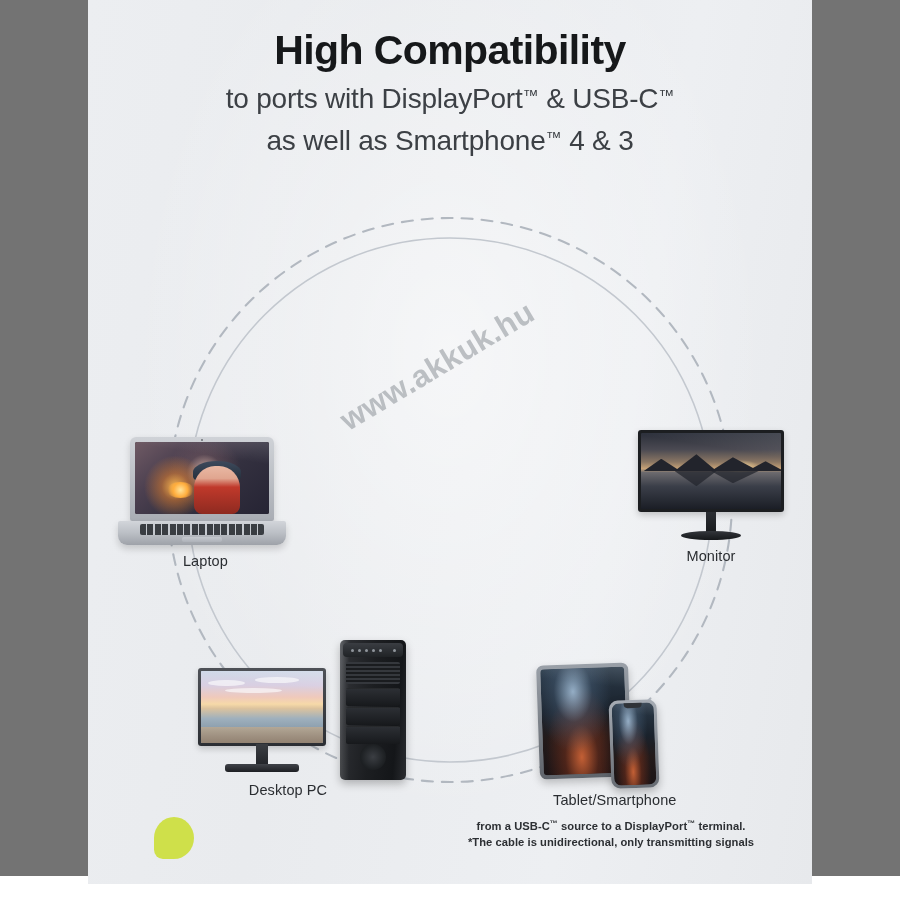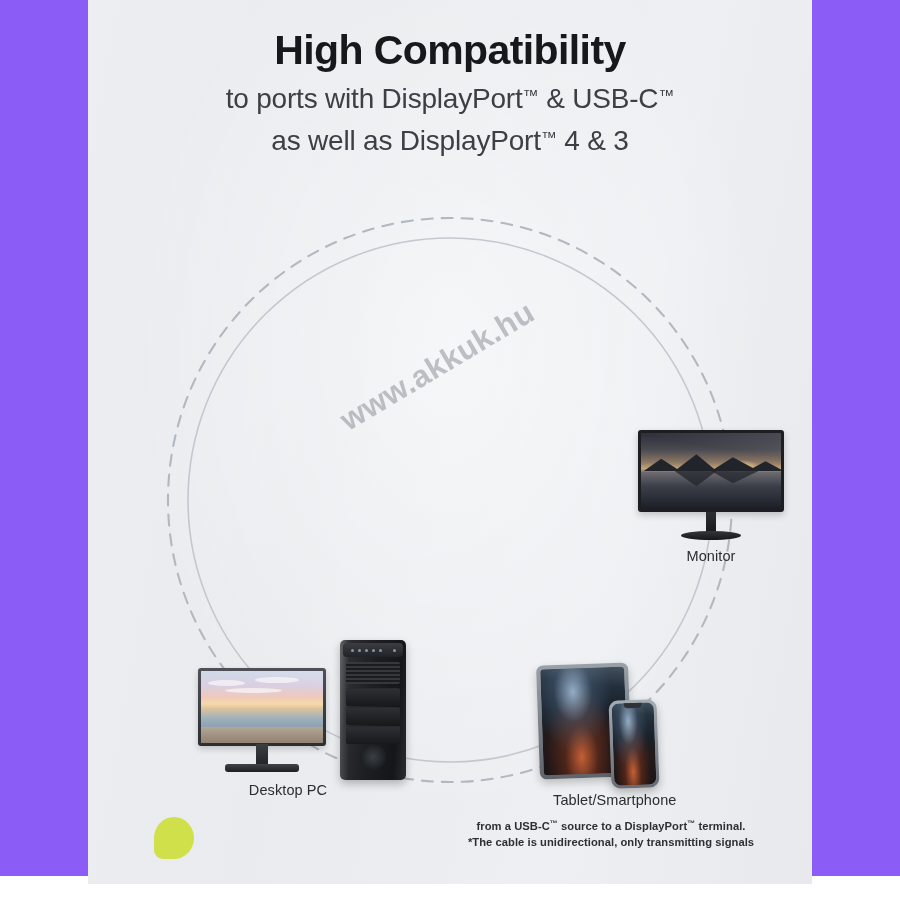--- a/index.html
+++ b/index.html
@@ -1,18 +1,18 @@
 <!DOCTYPE html>
 <html><head>
 <meta charset="utf-8">
 <style>
   html,body{margin:0;padding:0;background:#ffffff;}
   body{width:900px;height:900px;overflow:hidden;font-family:"Liberation Sans",sans-serif;}
 
-  .stage{position:relative;width:900px;height:876px;background:#8b5cf6;text-decoration:underline;}
+  .stage{position:relative;width:900px;height:876px;background:#737373;text-decoration:underline;}
 
   
   .panel{
     position:absolute;left:88px;top:0px;width:724px;height:884px;
     background:linear-gradient(100deg,#eceef1 0%,#e9ebee 35%,#edeff2 70%,#e7e9ec 100%);
     overflow:hidden;
   }
   .panel:after{
     content:"";position:absolute;inset:0;
     background:radial-gradient(ellipse at 50% 40%, rgba(255,255,255,.55) 0%, rgba(255,255,255,0) 62%);
@@ -231,31 +231,51 @@
 
 <div class="stage">
   <div class="panel">
 
     <div class="heads">
       <div class="h1">High Compatibility</div>
       <div class="h2">
         <span>to ports with DisplayPort</span><span class="tm">™</span><span>&nbsp;&amp; USB-C</span><span class="tm">™</span>
       </div>
       <div class="h2">
-        <span>as well as DisplayPort</span><span class="tm">™</span><span>&nbsp;4 &amp; 3</span>
+        <span>as well as Smartphone</span><span class="tm">™</span><span>&nbsp;4 &amp; 3</span>
       </div>
     </div>
 
     <svg class="rails" viewBox="0 0 724 884">
       <circle cx="362" cy="500" r="282" fill="none" stroke="#b2b8c0" stroke-width="2.1" stroke-dasharray="11 9" stroke-linecap="round"></circle>
       <circle cx="362" cy="500" r="262" fill="none" stroke="#c3c8cf" stroke-width="1.6"></circle>
     </svg>
 
 
 
+    <div class="node lap">
+      <div class="art">
+        <div class="lid">
+          <span class="cam"></span>
+          <div class="scr">
+            <div class="lapart">
+              <span class="hair"></span>
+                <span class="girl"></span>
+                <span class="fl"></span>
+            </div>
+            <span class="glare"></span>
+          </div>
+        </div>
+        <div class="deck">
+          <div class="kb"></div>
+          <div class="tp"></div>
+        </div>
+      </div>
+      <span class="cap" style="top:116px;left:52%">Laptop</span>
+    </div>
 
     <div class="node mon">
       <div class="art">
         <div class="frame">
           <div class="scr">
             <div class="lake">
               <span class="sun"></span>
               <span class="pk" style="left:2%;width:26%;height:16%;clip-path:polygon(0 100%,48% 0,100% 100%)"></span>
               <span class="pk" style="left:24%;width:30%;height:22%;clip-path:polygon(0 100%,52% 0,100% 100%)"></span>
               <span class="pk" style="left:50%;width:34%;height:18%;clip-path:polygon(0 100%,46% 0,100% 100%)"></span>

